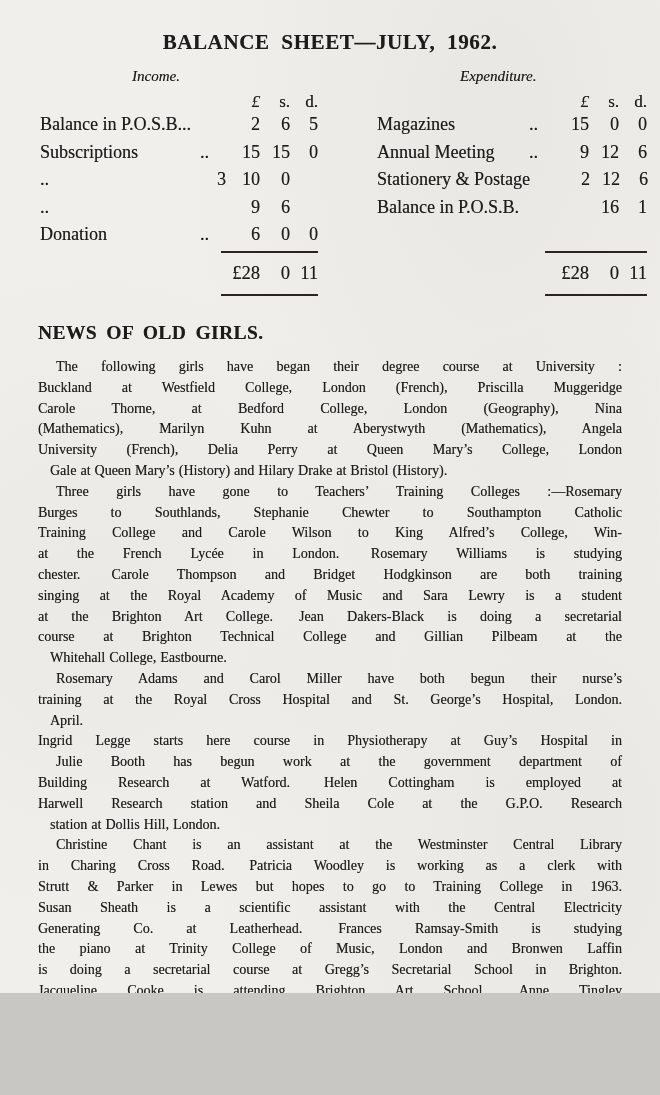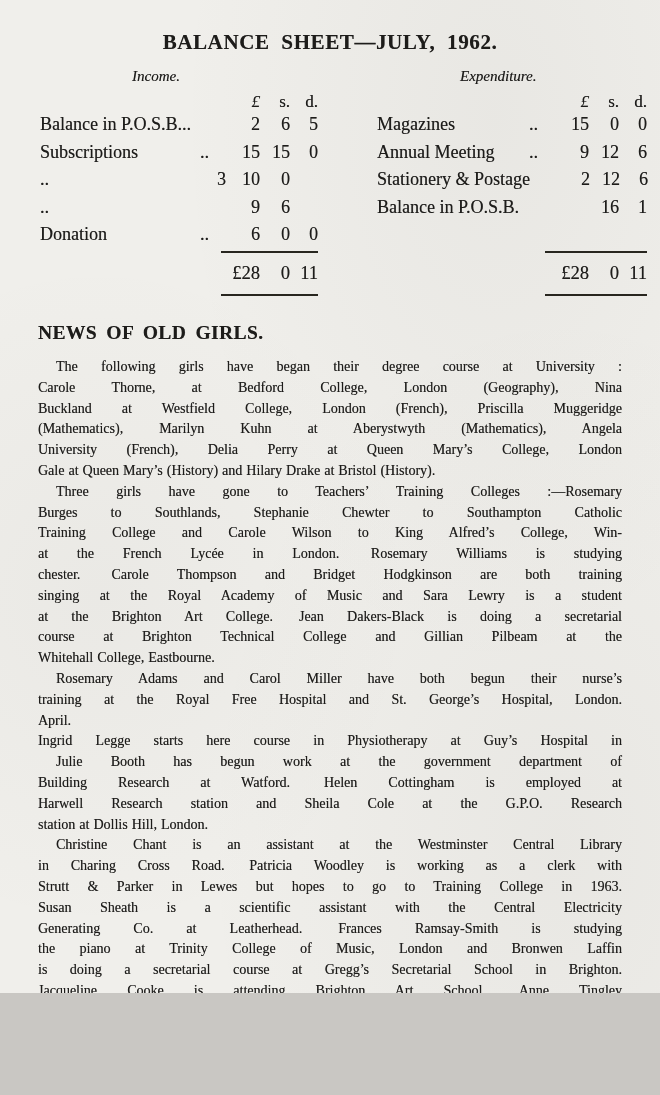--- a/index.html
+++ b/index.html
@@ -57,21 +57,21 @@
   }
   .para { margin: 0; }
   .line {
     font-size: 14px;
     line-height: 20.8px;
     text-align: justify;
     text-align-last: justify;
     word-spacing: 0.5px;
     white-space: normal;
   }
-  .line.last { text-align-last: left; }
+  .line.last { text-align-last: left; margin-left: 12px; }
   .line.first { text-indent: 18px; }
 
   .page-number { position: absolute; left: 38px; top: 1049px; font-size: 17px; }
 </style>
 </head>
 <body>
 
 <div class="page">
 
   <div class="bs-title">BALANCE SHEET—JULY, 1962.</div>
@@ -183,40 +183,40 @@
       </div>
       <div class="bs-rule"></div>
     </div>
   </div>
 
   <div class="news">
     <div class="news-heading">NEWS OF OLD GIRLS.</div>
     <div>
         <div class="para">
           <div class="line first">The following girls have began their degree course at University :</div>
+          <div class="line">Buckland at Westfield College, London (French), Priscilla Muggeridge</div>
           <div class="line">Carole Thorne, at Bedford College, London (Geography), Nina</div>
-          <div class="line">Buckland at Westfield College, London (French), Priscilla Muggeridge</div>
           <div class="line">(Mathematics), Marilyn Kuhn at Aberystwyth (Mathematics), Angela</div>
           <div class="line">University (French), Delia Perry at Queen Mary’s College, London</div>
           <div class="line last">Gale at Queen Mary’s (History) and Hilary Drake at Bristol (History).</div>
         </div>
         <div class="para">
           <div class="line first">Three girls have gone to Teachers’ Training Colleges :—Rosemary</div>
           <div class="line">Burges to Southlands, Stephanie Chewter to Southampton Catholic</div>
           <div class="line">Training College and Carole Wilson to King Alfred’s College, Win-</div>
           <div class="line">at the French Lycée in London.  Rosemary Williams is studying</div>
           <div class="line">chester.  Carole Thompson and Bridget Hodgkinson are both training</div>
           <div class="line">singing at the Royal Academy of Music and Sara Lewry is a student</div>
           <div class="line">at the Brighton Art College.  Jean Dakers-Black is doing a secretarial</div>
           <div class="line">course at Brighton Technical College and Gillian Pilbeam at the</div>
           <div class="line last">Whitehall College, Eastbourne.</div>
         </div>
         <div class="para">
           <div class="line first">Rosemary Adams and Carol Miller have both begun their nurse’s</div>
-          <div class="line">training at the Royal Free Hospital and St. George’s Hospital, London.</div>
+          <div class="line">training at the Royal Cross Hospital and St. George’s Hospital, London.</div>
           <div class="line last">April.</div>
           <div class="line">Ingrid Legge starts here course in Physiotherapy at Guy’s Hospital in</div>
         </div>
         <div class="para">
           <div class="line first">Julie Booth has begun work at the government department of</div>
           <div class="line">Building Research at Watford.  Helen Cottingham is employed at</div>
           <div class="line">Harwell Research station and Sheila Cole at the G.P.O. Research</div>
           <div class="line last">station at Dollis Hill, London.</div>
         </div>
         <div class="para">

